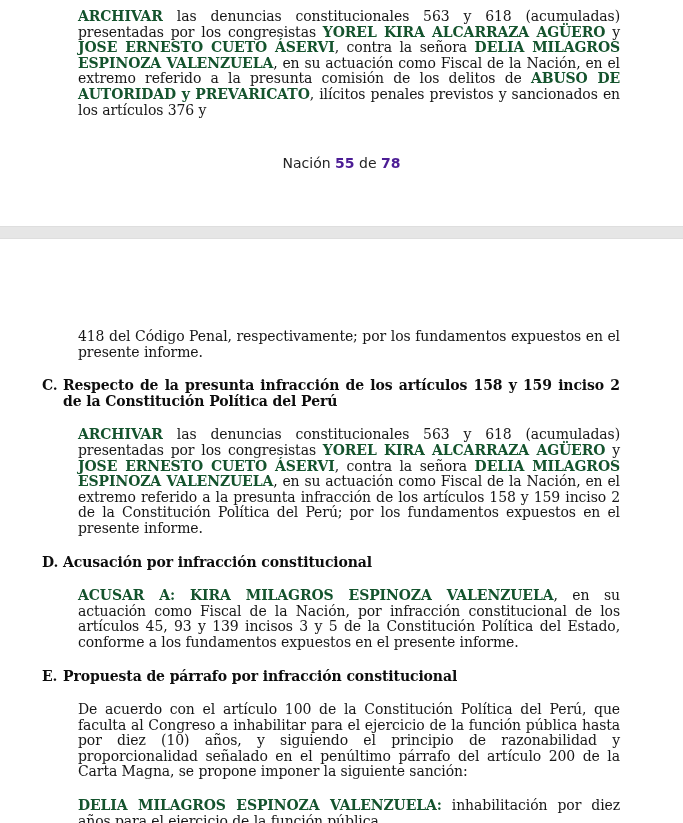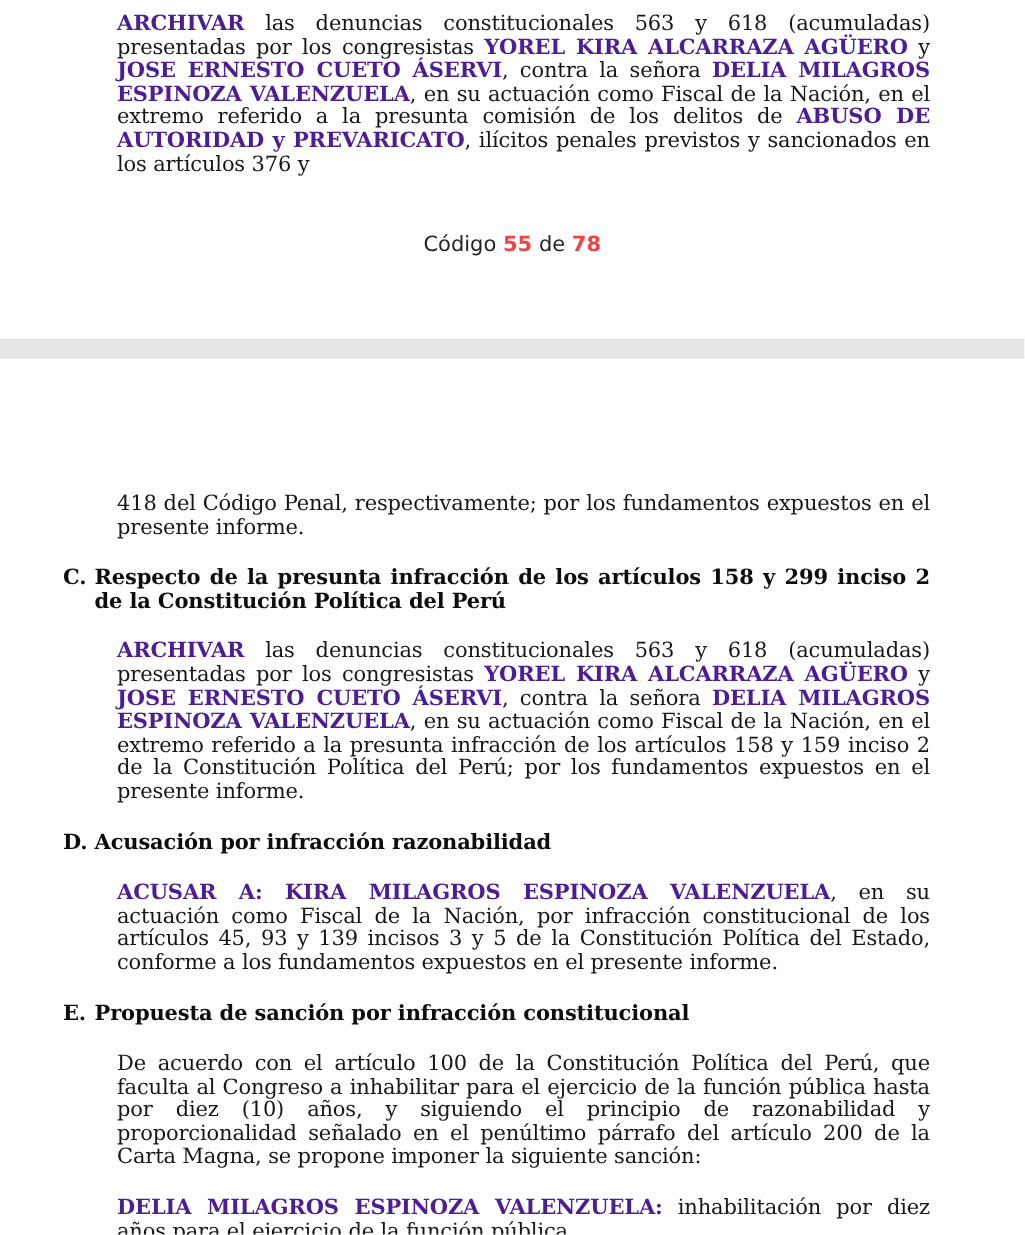--- a/index.html
+++ b/index.html
@@ -27,34 +27,34 @@
     padding-top: 90px;
   }
   .para {
     margin: 0 63px 18px 78px;
     font-size: 14px;
     line-height: 15.6px;
     text-align: justify;
     letter-spacing: -0.1px;
   }
   .para b {
-    color: #4c1d95;
+    color: #14532d;
   }
   .page-55 .para {
     margin-bottom: 0;
   }
   .page-footer {
     margin-top: 37px;
     text-align: center;
     font-family: "DejaVu Sans", "Liberation Sans", sans-serif;
     font-size: 14px;
     color: #242424;
   }
   .page-footer b {
-    color: #ef4444;
+    color: #4c1d95;
   }
   .separator {
     height: 13px;
     background: #e6e6e6;
     border-top: 1px solid #dedede;
     border-bottom: 1px solid #dedede;
     box-sizing: border-box;
   }
   .heading {
     display: flex;
@@ -75,50 +75,50 @@
   }
 </style>
 </head>
 <body>
 
 <div>
 
   <section class="page page-55">
     <p class="para"><b>ARCHIVAR</b> las denuncias constitucionales 563 y 618 (acumuladas) presentadas por los congresistas <b>YOREL KIRA ALCARRAZA AGÜERO</b> y <b>JOSE ERNESTO CUETO ÁSERVI</b>, contra la señora <b>DELIA MILAGROS ESPINOZA VALENZUELA</b>, en su actuación como Fiscal de la Nación, en el extremo referido a la presunta comisión de los delitos de <b>ABUSO DE AUTORIDAD y PREVARICATO</b>, ilícitos penales previstos y sancionados en los artículos 376 y</p>
     <div class="page-footer">
-      <span>Código</span>
+      <span>Nación</span>
       <b>55</b>
       <span>de</span>
       <b>78</b>
     </div>
   </section>
 
   <div class="separator"></div>
 
   <section class="page page-56">
 
     <p class="para">418 del Código Penal, respectivamente; por los fundamentos expuestos en el presente informe.</p>
 
     <div class="heading">
       <span class="letter">C.</span>
-      <span class="htext">Respecto de la presunta infracción de los artículos 158 y 299 inciso 2 de la Constitución Política del Perú</span>
+      <span class="htext">Respecto de la presunta infracción de los artículos 158 y 159 inciso 2 de la Constitución Política del Perú</span>
     </div>
 
     <p class="para"><b>ARCHIVAR</b> las denuncias constitucionales 563 y 618 (acumuladas) presentadas por los congresistas <b>YOREL KIRA ALCARRAZA AGÜERO</b> y <b>JOSE ERNESTO CUETO ÁSERVI</b>, contra la señora <b>DELIA MILAGROS ESPINOZA VALENZUELA</b>, en su actuación como Fiscal de la Nación, en el extremo referido a la presunta infracción de los artículos 158 y 159 inciso 2 de la Constitución Política del Perú; por los fundamentos expuestos en el presente informe.</p>
 
     <div class="heading">
       <span class="letter">D.</span>
-      <span class="htext">Acusación por infracción razonabilidad</span>
+      <span class="htext">Acusación por infracción constitucional</span>
     </div>
 
     <p class="para"><b>ACUSAR A: KIRA MILAGROS ESPINOZA VALENZUELA</b>, en su actuación como Fiscal de la Nación, por infracción constitucional de los artículos 45, 93 y 139 incisos 3 y 5 de la Constitución Política del Estado, conforme a los fundamentos expuestos en el presente informe.</p>
 
     <div class="heading">
       <span class="letter">E.</span>
-      <span class="htext">Propuesta de sanción por infracción constitucional</span>
+      <span class="htext">Propuesta de párrafo por infracción constitucional</span>
     </div>
 
     <p class="para">De acuerdo con el artículo 100 de la Constitución Política del Perú, que faculta al Congreso a inhabilitar para el ejercicio de la función pública hasta por diez (10) años, y siguiendo el principio de razonabilidad y proporcionalidad señalado en el penúltimo párrafo del artículo 200 de la Carta Magna, se propone imponer la siguiente sanción:</p>
 
     <p class="para"><b>DELIA MILAGROS ESPINOZA VALENZUELA:</b> inhabilitación por diez años para el ejercicio de la función pública.</p>
 
   </section>
 
 </div>
 

